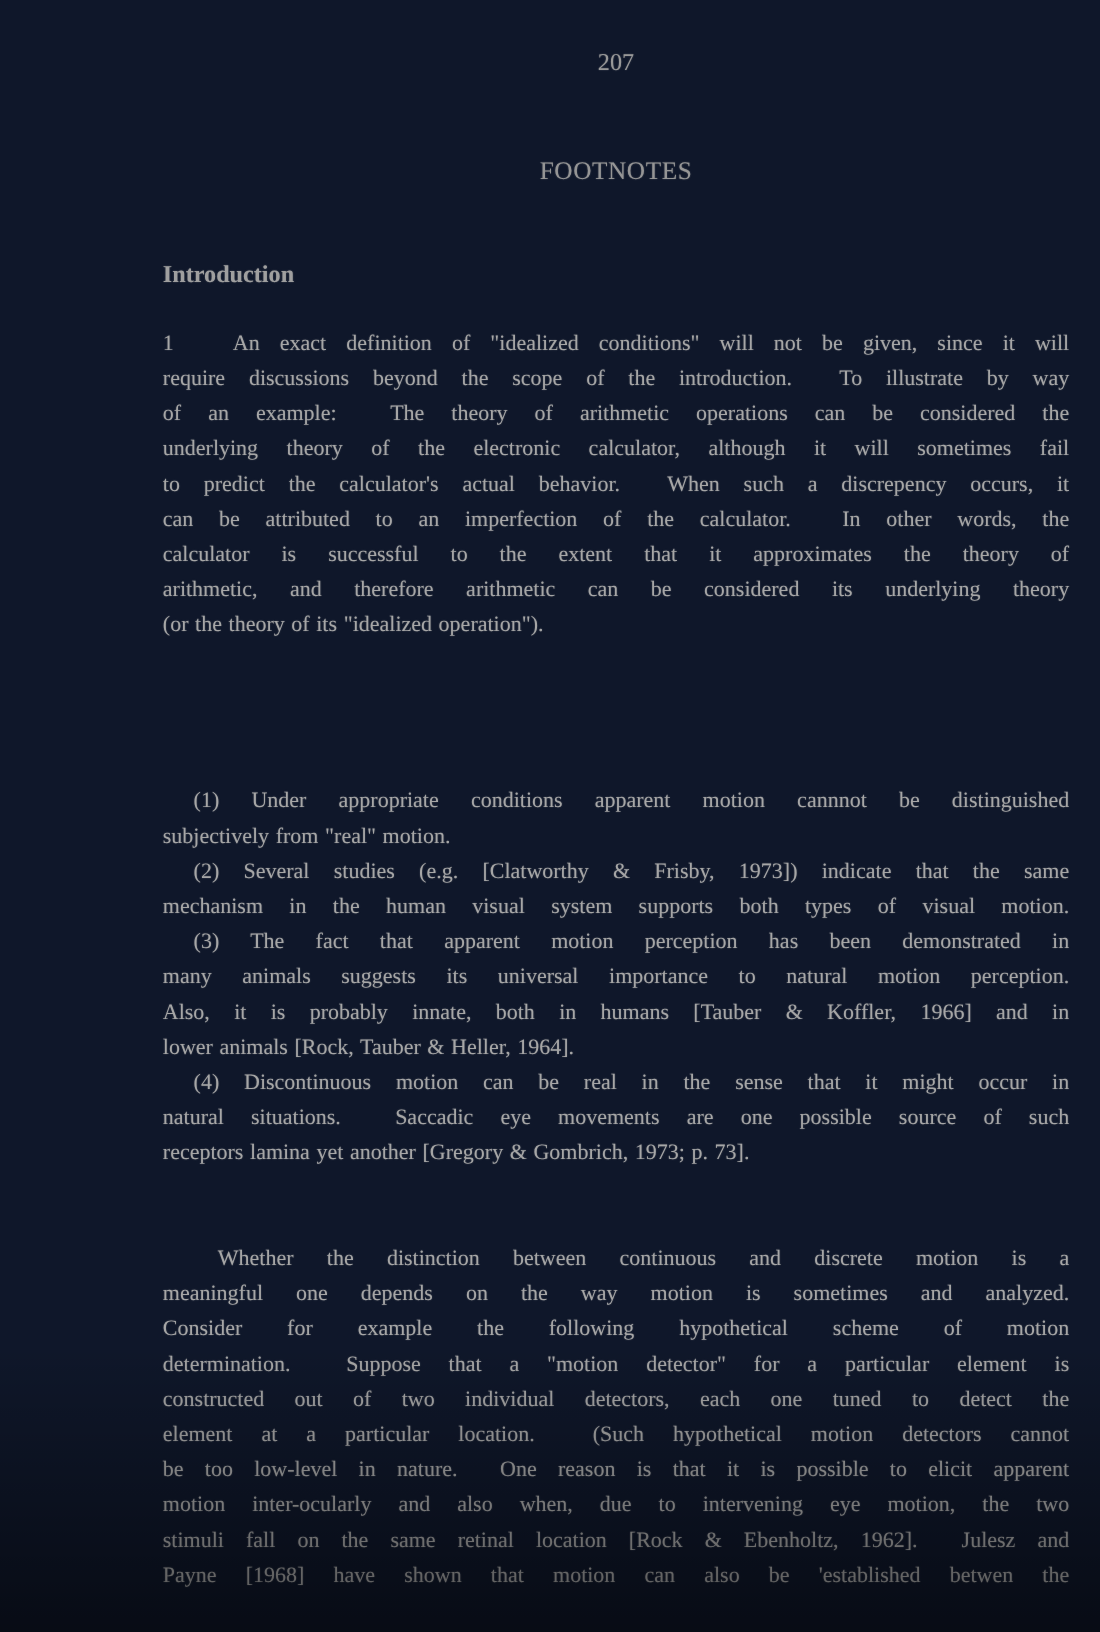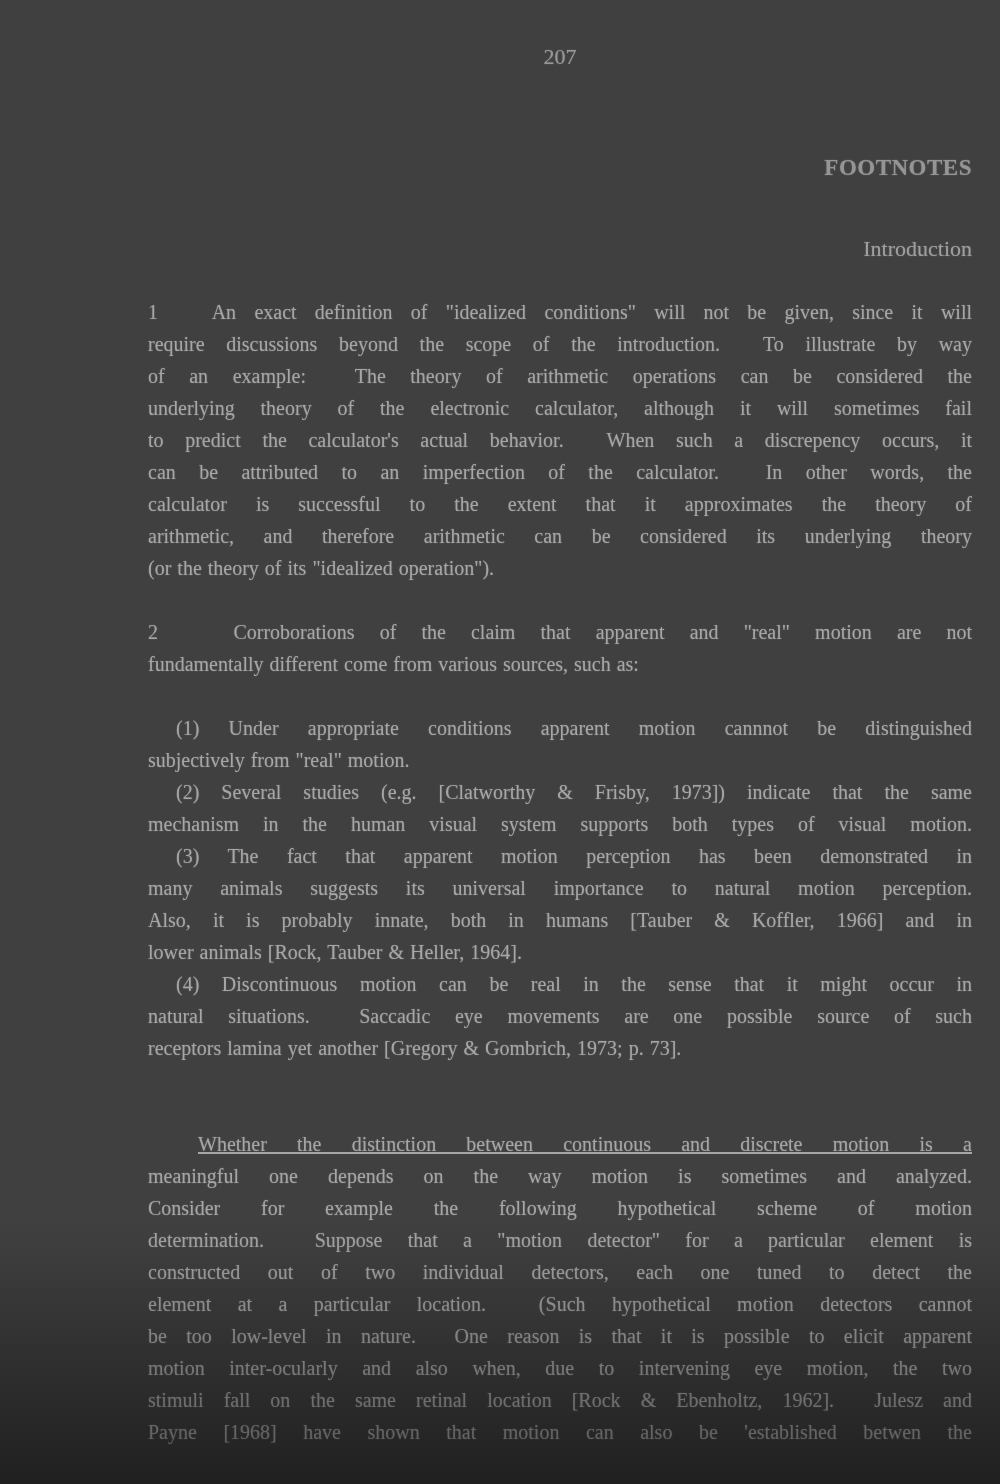--- a/index.html
+++ b/index.html
@@ -7,73 +7,73 @@
     padding: 0;
     width: 1000px;
     height: 1484px;
     background: #000000;
     overflow: hidden;
   }
   #page {
     position: relative;
     width: 1000px;
     height: 1484px;
-    background: #404040;
+    background: #0f172a;
     font-family: "Liberation Serif", "DejaVu Serif", serif;
     color: #a6a6a6;
   }
   
   #page * {
     text-shadow: 0 0 1.5px rgba(175,175,175,0.45);
   }
   .col {
     position: absolute;
     left: 148px;
     width: 824px;
   }
   .page-number {
     top: 41px;
     text-align: center;
     font-size: 22px;
     line-height: 32px;
     color: #989898;
   }
   .page-title {
-    top: 152px;
-    text-align: right;
+    top: 140px;
+    text-align: center;
     font-size: 23px;
     line-height: 32px;
-    font-weight: bold;
+    font-weight: normal;
     letter-spacing: 0.5px;
     color: #959595;
   }
   .section-heading {
     top: 233px;
-    text-align: right;
+    text-align: left;
     font-size: 22px;
     line-height: 32px;
-    font-weight: normal;
+    font-weight: bold;
     color: #9f9f9f;
   }
   .para {
     font-size: 20px;
     word-spacing: 1px;
   }
   .line {
     height: 32px;
     line-height: 32px;
     text-align: justify;
     text-align-last: justify;
     overflow: visible;
   }
   .line.last {
     text-align-last: left;
   }
   .items .line.indent   { text-indent: 28px; }
-  .closing .line.indent { text-indent: 50px; text-decoration: underline; }
+  .closing .line.indent { text-indent: 50px; }
   #fn1     { top: 296px; }
   #fn2     { top: 616px; }
   #items   { top: 712px; }
   #closing { top: 1128px; }
   .vignette-bottom {
     position: absolute;
     left: 0;
     bottom: 0;
     width: 1000px;
     height: 260px;
@@ -97,24 +97,20 @@
       <div class="line">require discussions beyond the scope of the introduction.&nbsp; To illustrate by way</div>
       <div class="line">of an example:&nbsp; The theory of arithmetic operations can be considered the</div>
       <div class="line">underlying theory of the electronic calculator, although it will sometimes fail</div>
       <div class="line">to predict the calculator's actual behavior.&nbsp; When such a discrepency occurs, it</div>
       <div class="line">can be attributed to an imperfection of the calculator.&nbsp; In other words, the</div>
       <div class="line">calculator is successful to the extent that it approximates the theory of</div>
       <div class="line">arithmetic, and therefore arithmetic can be considered its underlying theory</div>
       <div class="line last">(or the theory of its "idealized operation").</div>
     </div>
 
-  <div id="fn2" class="col para">
-      <div class="line">2&nbsp;&nbsp; Corroborations of the claim that apparent and "real" motion are not</div>
-      <div class="line last">fundamentally different come from various sources, such as:</div>
-    </div>
 
   <div id="items" class="col para items">
       <div class="line indent">(1) Under appropriate conditions apparent motion cannnot be distinguished</div>
       <div class="line last">subjectively from "real" motion.</div>
       <div class="line indent">(2) Several studies (e.g. [Clatworthy &amp; Frisby, 1973]) indicate that the same</div>
       <div class="line">mechanism in the human visual system supports both types of visual motion.</div>
       <div class="line indent">(3) The fact that apparent motion perception has been demonstrated in</div>
       <div class="line">many animals suggests its universal importance to natural motion perception.</div>
       <div class="line">Also, it is probably innate, both in humans [Tauber &amp; Koffler, 1966] and in</div>
       <div class="line last">lower animals [Rock, Tauber &amp; Heller, 1964].</div>

